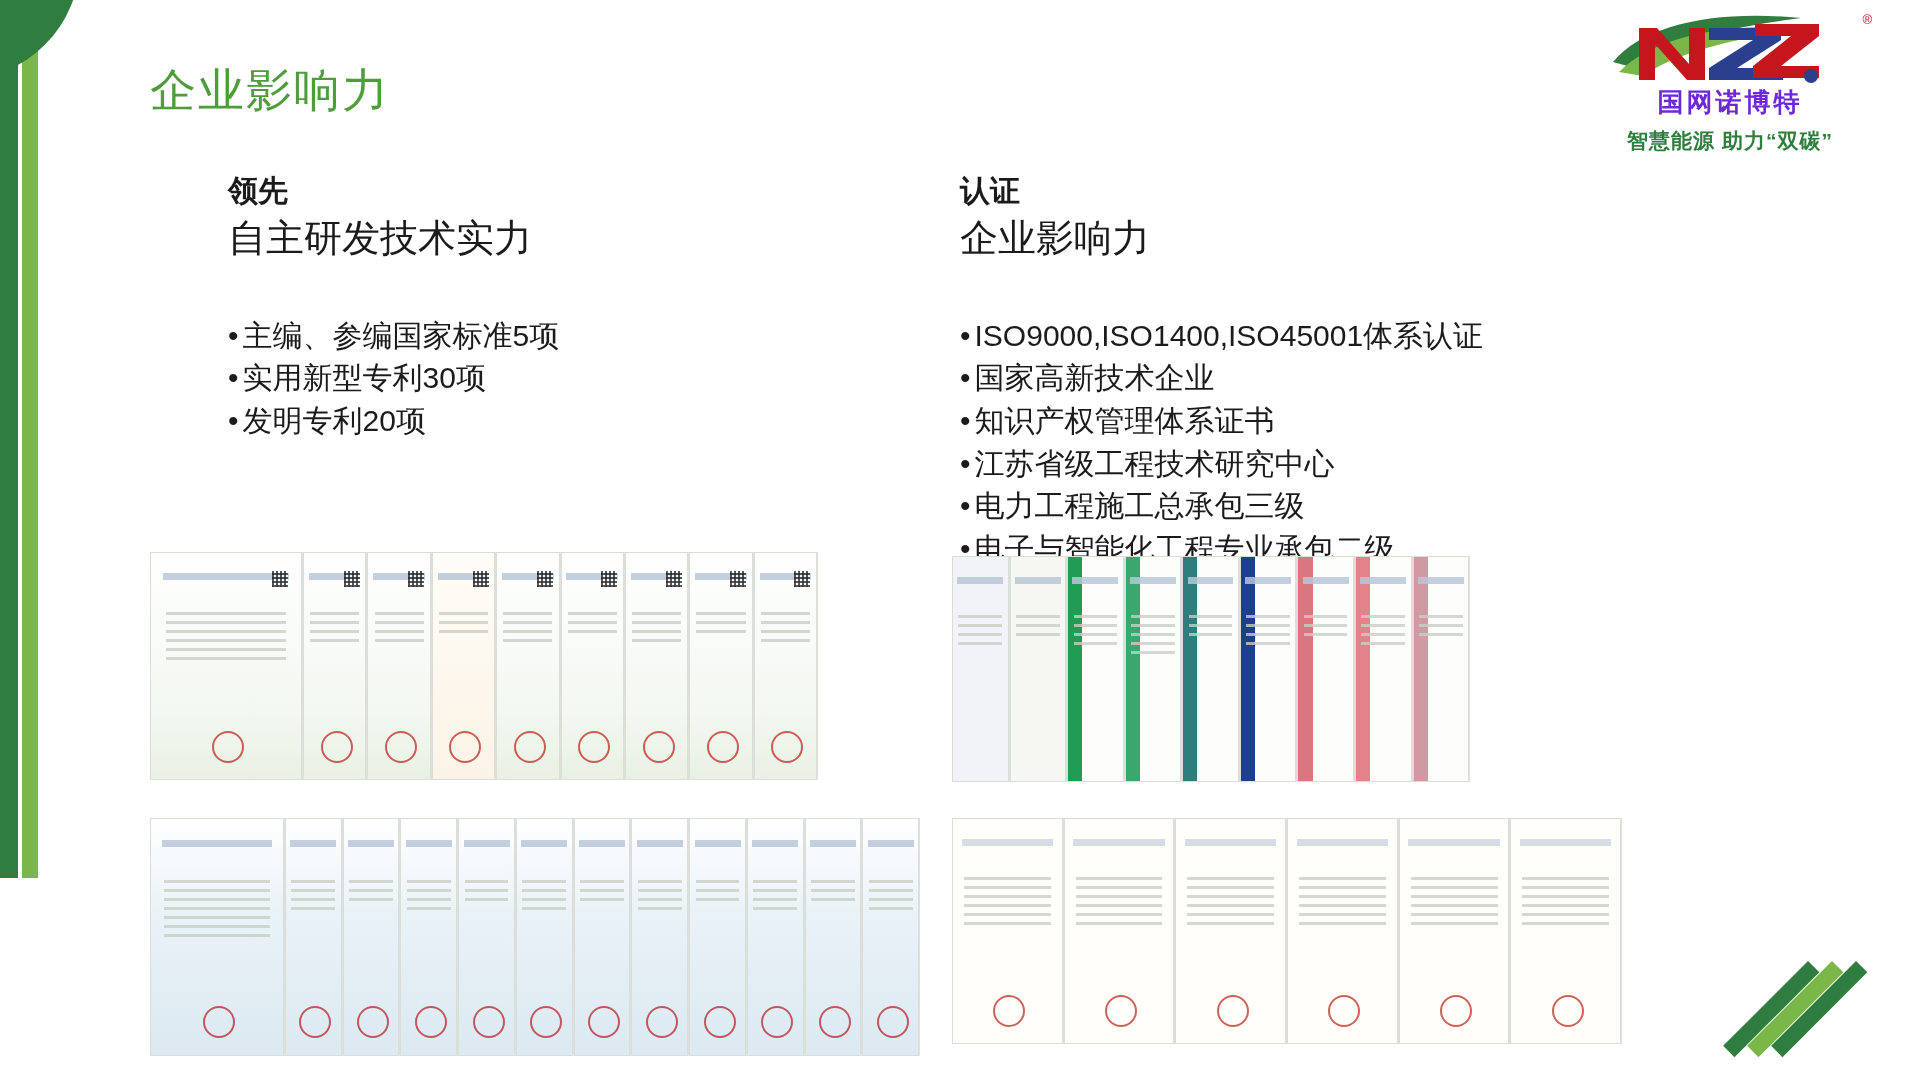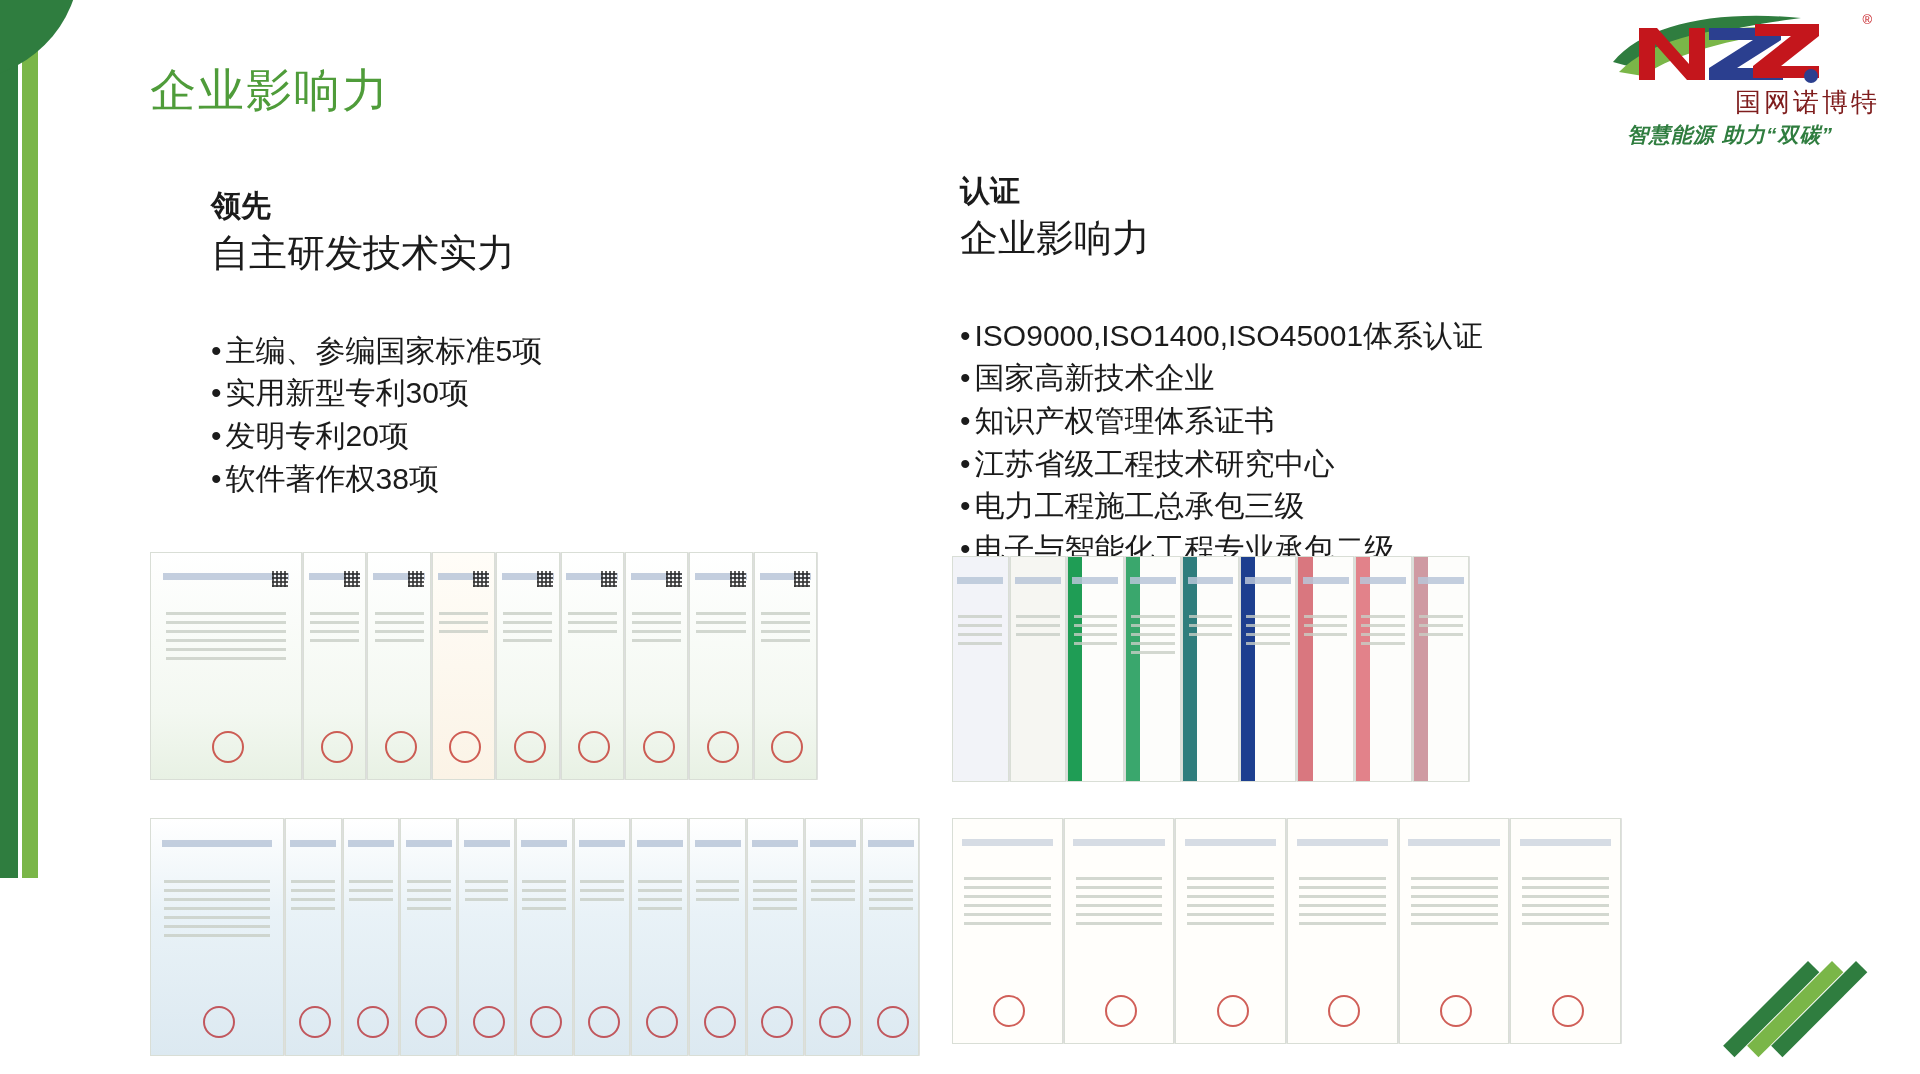--- a/index.html
+++ b/index.html
@@ -64,35 +64,33 @@
     width: 300px;
     text-align: center;
   }
   .logo-mark {
     position: relative;
     height: 86px;
   }
   .logo-mark svg { display: block; margin: 0 auto; }
   .logo-cn {
     font-size: 26px;
-    font-weight: normal;
-    color: #7f1d1d;
+    font-weight: bold;
+    color: #6d28d9;
     letter-spacing: 3px;
     line-height: 1.1;
     margin-top: -4px;
-    text-align: right;
   }
   .logo-slogan {
-    margin-top: 4px;
+    margin-top: 10px;
     font-size: 21px;
     font-weight: bold;
     color: #2f7d3f;
     letter-spacing: 1px;
     white-space: nowrap;
-    font-style: italic;
   }
   .logo-reg {
     position: absolute;
     right: 8px;
     top: 6px;
     font-size: 13px;
     color: #c4161c;
   }
 
   
@@ -103,21 +101,21 @@
     font-size: 46px;
     font-weight: normal;
     color: #4f9c3a;
     letter-spacing: 2px;
   }
 
   .col {
     position: absolute;
     top: 172px;
   }
-  .col-left  { left: 211px; width: 620px; margin-top: 15px; }
+  .col-left  { left: 228px; width: 620px; }
   .col-right { left: 960px; width: 800px; }
 
   .col-h1 {
     font-size: 30px;
     font-weight: bold;
     color: #1b1b1b;
     line-height: 1.25;
   }
   .col-h2 {
     font-size: 38px;
@@ -275,21 +273,20 @@
 
 <div class="page-title">企业影响力</div>
 
 <div class="col col-left">
   <div class="col-h1">领先</div>
   <div class="col-h2">自主研发技术实力</div>
   <ul class="bullets">
     <li>主编、参编国家标准5项</li>
     <li>实用新型专利30项</li>
     <li>发明专利20项</li>
-    <li>软件著作权38项</li>
   </ul>
 </div>
 
 <div class="col col-right">
   <div class="col-h1">认证</div>
   <div class="col-h2">企业影响力</div>
   <ul class="bullets">
     <li>ISO9000,ISO1400,ISO45001体系认证</li>
     <li>国家高新技术企业</li>
     <li>知识产权管理体系证书</li>

